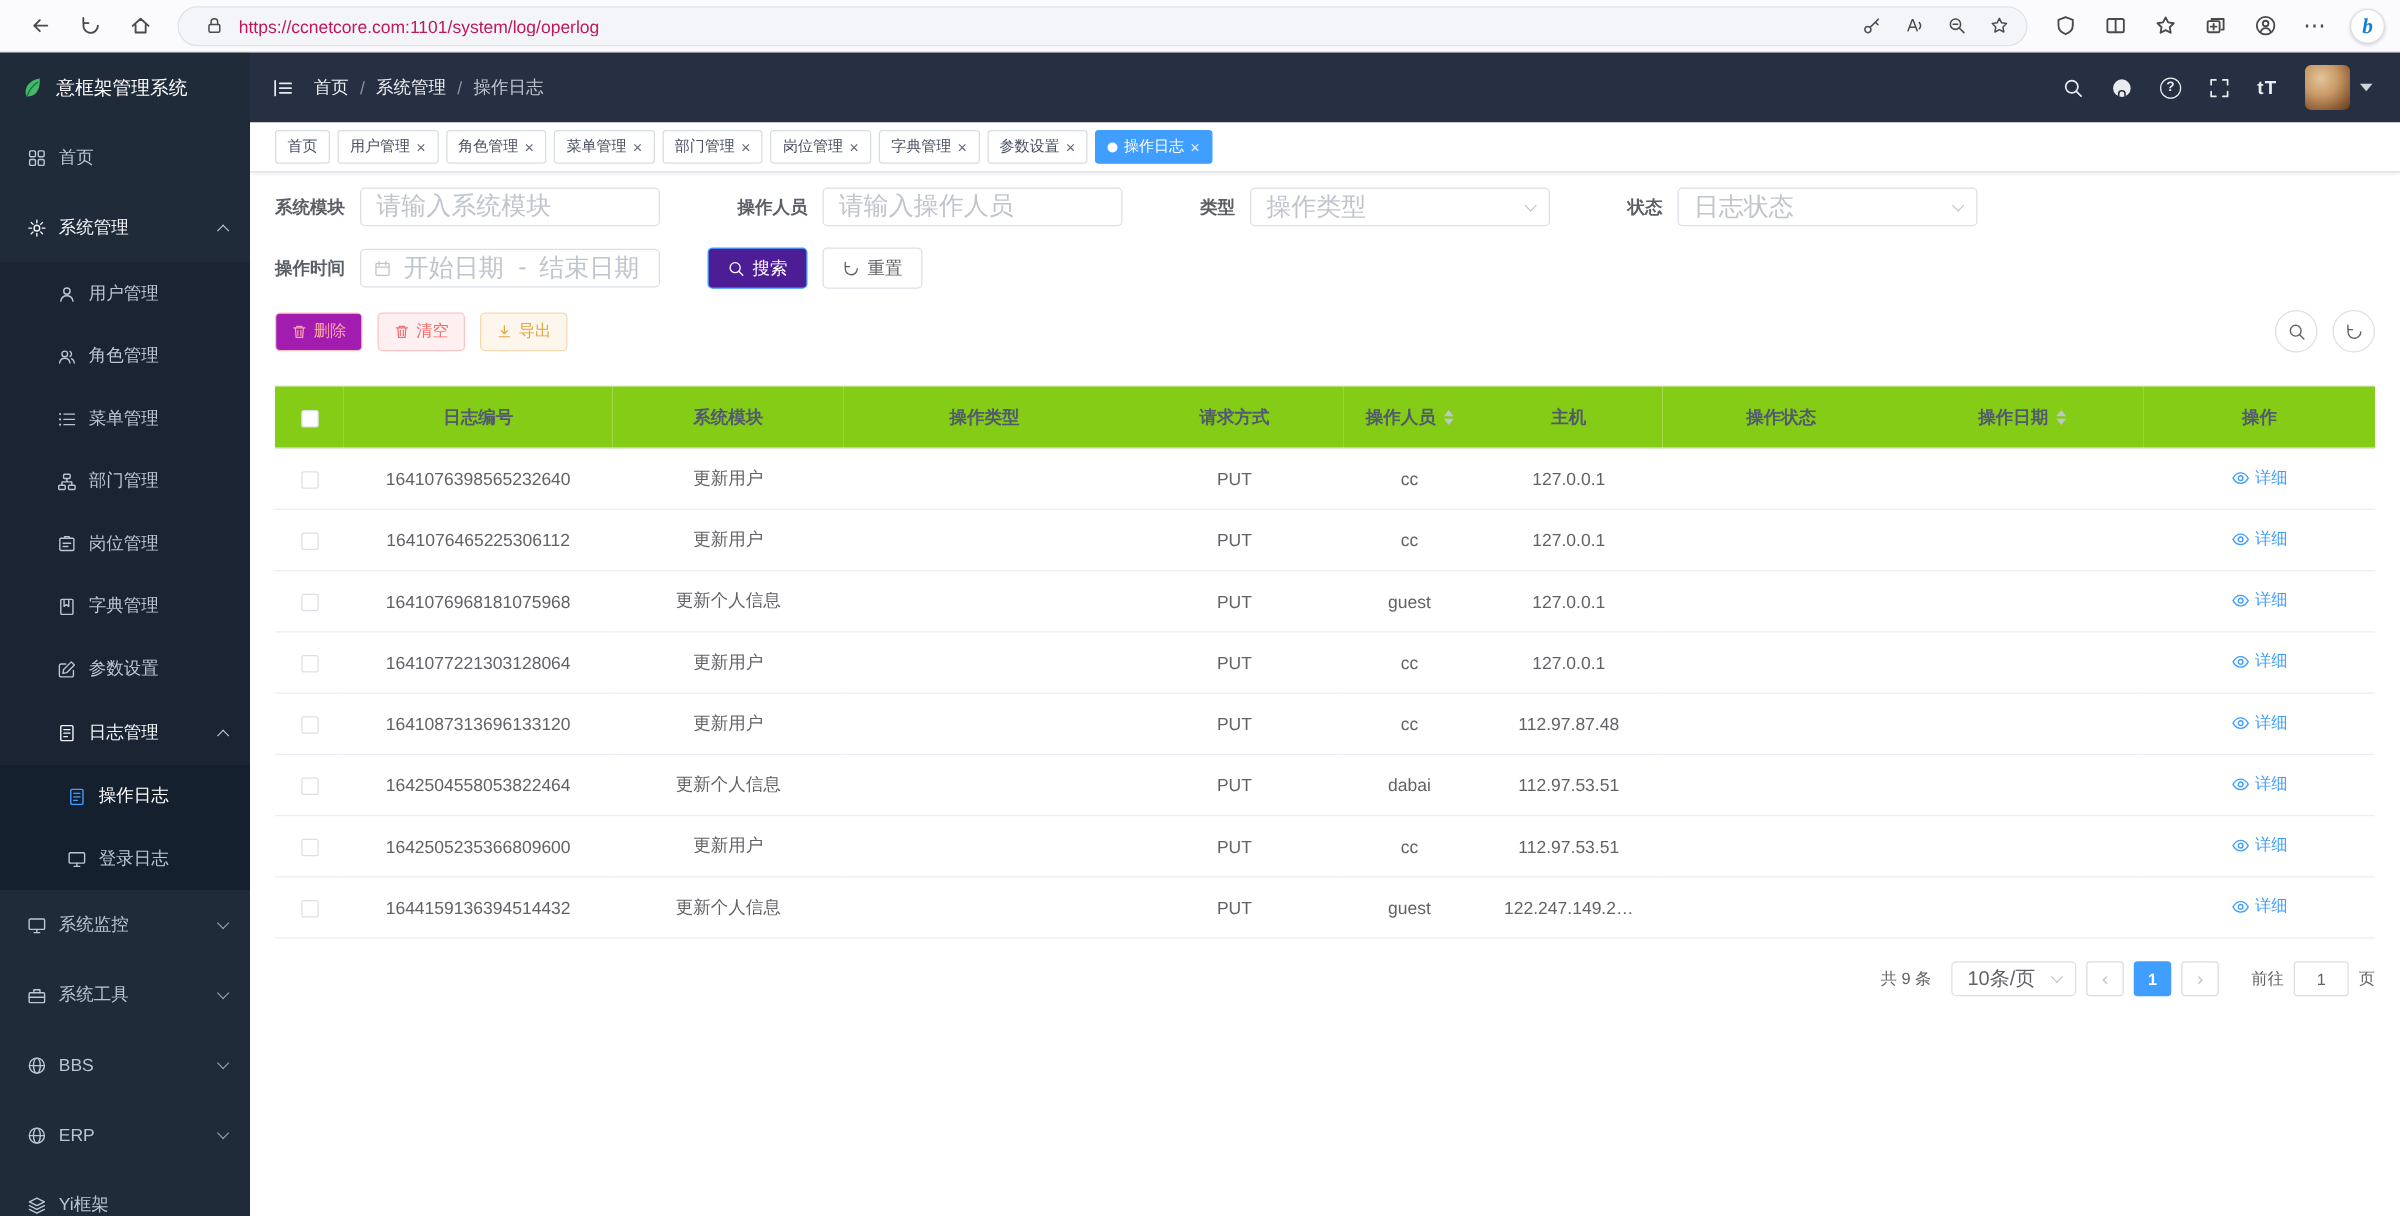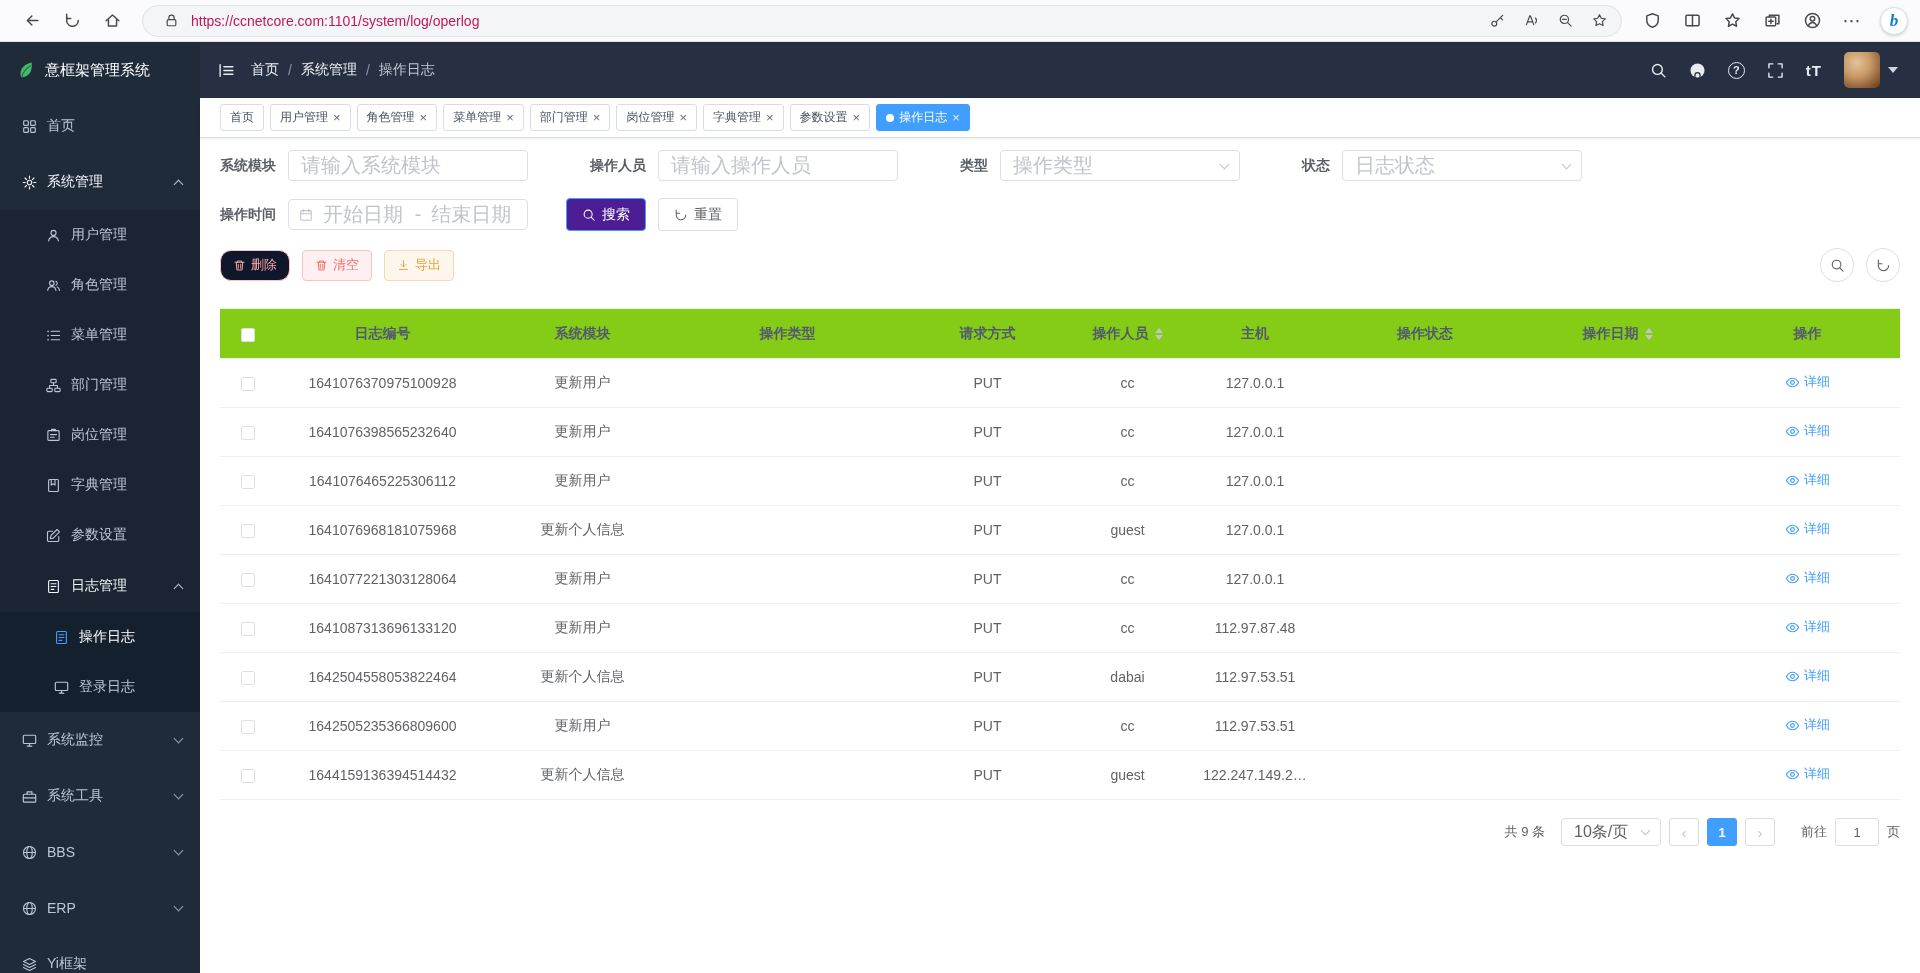--- a/index.html
+++ b/index.html
@@ -84,21 +84,21 @@
   .date-range .sep { color:#c0c4cc; }
 
   .btn { height:33px; display:inline-flex; align-items:center; gap:6px; padding:0 15px; border-radius:4px; font-size:14px; border:1px solid transparent; }
   .btn svg { width:14px; height:14px; }
   .btn-primary { background:#4c1d95; border-color:#409eff; color:#fff; }
   .btn-plain { background:#fff; border-color:#dcdfe6; color:#606266; margin-left:12px; }
 
   .toolbar-row { display:flex; align-items:center; margin-bottom:26px; }
   .btn-sm { height:31px; padding:0 12px; font-size:13px; border-radius:4px; display:inline-flex; align-items:center; gap:5px; border:1px solid; }
   .btn-sm svg { width:13px; height:13px; }
-  .btn-danger-disabled { background:#0f172a; border-color:#fbc4c4; color:#f9a7a7; cursor:not-allowed; margin-right:12px;border-radius:11px; }
+  .btn-danger-disabled { background:#a21caf; border-color:#fbc4c4; color:#f9a7a7; cursor:not-allowed; margin-right:12px; }
   .btn-danger-plain { background:#fef0f0; border-color:#fbc4c4; color:#f56c6c; margin-right:12px; }
   .btn-warning-plain { background:#fdf6ec; border-color:#f5dab1; color:#e6a23c; }
   .circle-btn { width:34px; height:34px; border-radius:50%; border:1px solid #dcdfe6; background:#fff; color:#606266; display:flex; align-items:center; justify-content:center; margin-left:12px; flex:0 0 auto; }
   .circle-btn svg { width:15px; height:15px; }
 
   
   .log-table { width:100%; border-collapse:collapse; table-layout:fixed; }
   .log-table th { height:50px; background:#84cc16; color:#515a6e; font-size:14px; font-weight:bold; text-align:center; border-top:1px solid #ebeef5; border-bottom:1px solid #ebeef5; }
   .log-table td { height:49px; font-size:14px; color:#606266; text-align:center; border-bottom:1px solid #ebeef5; white-space:nowrap; overflow:hidden; text-overflow:ellipsis; }
   .checkbox { display:inline-block; width:14px; height:14px; border:1px solid #dcdfe6; border-radius:2px; background:#fff; vertical-align:middle; cursor:pointer; }
@@ -558,38 +558,20 @@
             <th><span>操作日期</span><span class="sort-carets">
                   <i class="cu"></i>
                   <i class="cd"></i>
                 </span></th>
             <th><span>操作</span></th>
           </tr>
         </thead>
         <tbody>
             <tr>
               <td><span class="checkbox"></span></td>
-              <td>1641076370975100928</td>
-              <td>更新用户</td>
-              <td></td>
-              <td>PUT</td>
-              <td>cc</td>
-              <td>127.0.0.1</td>
-              <td></td>
-              <td></td>
-              <td><a class="detail-link">
-                  <svg viewBox="0 0 16 16">
-                    <path d="M1.5 8s2.5-4.5 6.5-4.5S14.5 8 14.5 8 12 12.5 8 12.5 1.5 8 1.5 8z"></path>
-                    <circle cx="8" cy="8" r="2"></circle>
-                  </svg>
-                  <span>详细</span>
-                </a></td>
-            </tr>
-            <tr>
-              <td><span class="checkbox"></span></td>
               <td>1641076398565232640</td>
               <td>更新用户</td>
               <td></td>
               <td>PUT</td>
               <td>cc</td>
               <td>127.0.0.1</td>
               <td></td>
               <td></td>
               <td><a class="detail-link">
                   <svg viewBox="0 0 16 16">

